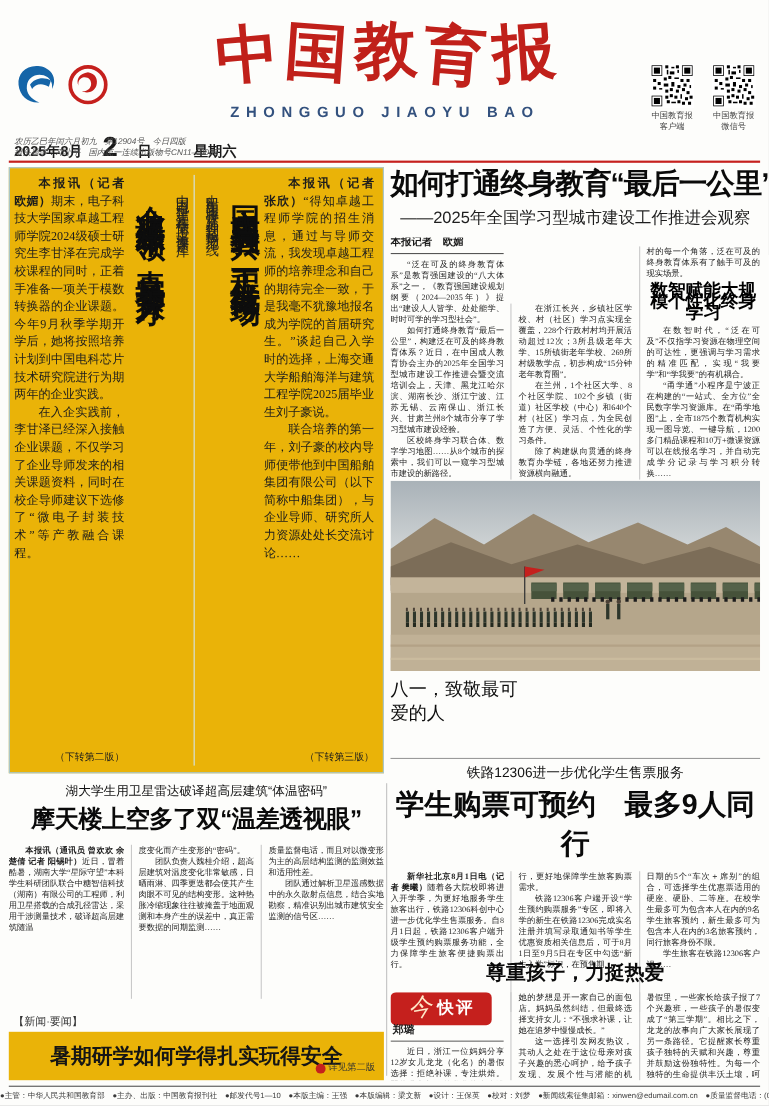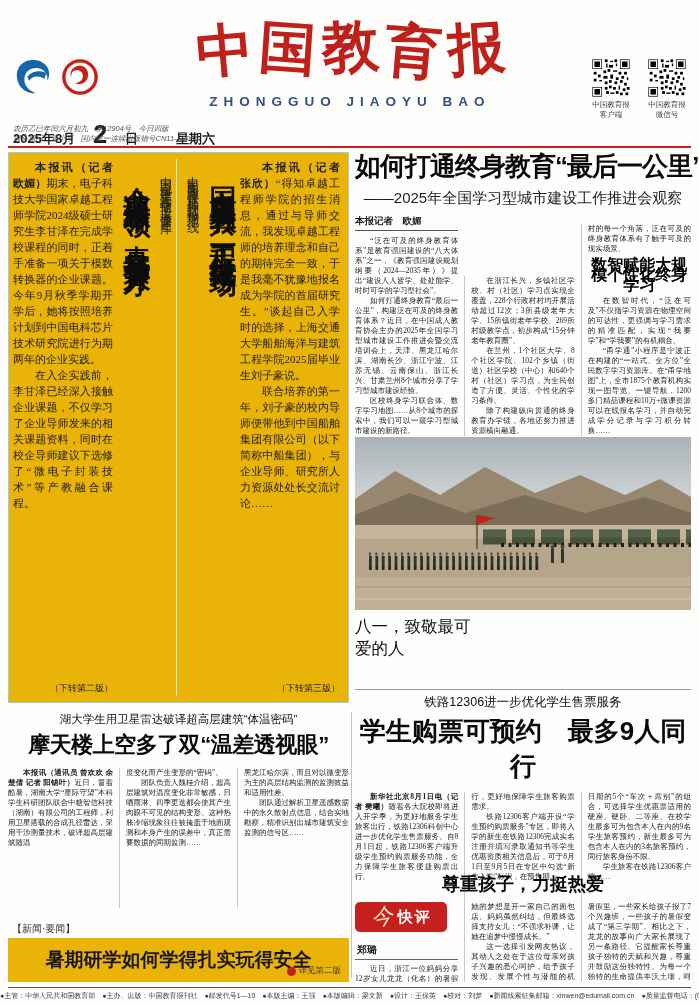--- a/index.html
+++ b/index.html
@@ -65,21 +65,21 @@
   .rail .cols{height:128px;margin-top:8px;}
   
   .kp{position:absolute;left:355px;top:872px;width:336px;}
   .kp-hl{font-family:"Liberation Sans",sans-serif;font-weight:900;font-size:18px;text-align:center;color:#0a0a0a;}
   .kp .cols{height:80px;margin-top:6px;font-size:8px;line-height:10.5px;}
   .badge{width:92px;height:30px;background:#c5201d;border-radius:5px;color:#fff;display:flex;
     align-items:center;justify-content:center;gap:5px;}
   .badge .jin{font-family:"DejaVu Serif",serif;font-size:22px;font-style:italic;transform:rotate(-10deg);color:#ffe8c8;}
   .badge .lbl{font-family:"Liberation Sans",sans-serif;font-weight:bold;font-size:15px;letter-spacing:2px;}
   .kp-author{font-family:"Liberation Sans",sans-serif;font-weight:bold;font-size:10px;
-    border-bottom:1px solid #666;padding:13px 0 4px 2px;margin-bottom:4px;}
+    border-bottom:1px solid #666;padding:0 0 4px 2px;margin-bottom:4px;}
   
   .sky{position:absolute;left:8px;top:712px;width:341px;}
   .sky .kick{font-size:11.5px;}
   .sky-hl{font-family:"Liberation Sans",sans-serif;font-weight:900;font-size:22px;text-align:center;
     letter-spacing:-0.5px;margin-top:3px;color:#0a0a0a;}
   .sky .cols{height:140px;margin-top:8px;}
   .vrule-mid{position:absolute;left:351px;top:712px;height:266px;width:1px;background:#c2c2c2;}
   
   .promo-tag{position:absolute;left:12px;top:922px;font-size:10px;color:#333;font-family:"Liberation Sans",sans-serif;}
   .promo{position:absolute;left:8px;top:938px;width:341px;height:44px;background:#eab308;}
@@ -328,21 +328,21 @@
     <div class="sky-hl">摩天楼上空多了双“温差透视眼”</div>
     <div class="cols">
       <div class="col">
         <p class="body"><b class="lede">本报讯（通讯员 曾欢欢 余楚倩 记者 阳锡叶）</b><span>近日，冒着酷暑，湖南大学“星际守望”本科学生科研团队联合中糖智信科技（湖南）有限公司的工程师，利用卫星搭载的合成孔径雷达，采用干涉测量技术，破译超高层建筑随温</span></p>
       </div>
       <div class="col">
         <p class="body" style="text-indent:0">度变化而产生变形的“密码”。</p>
         <p class="body">团队负责人魏桂介绍，超高层建筑对温度变化非常敏感，日晒雨淋、四季更迭都会使其产生肉眼不可见的结构变形。这种热胀冷缩现象往往被掩盖于地面观测和本身产生的误差中，真正需要数据的同期监测……</p>
       </div>
       <div class="col">
-        <p class="body" style="text-indent:0">黑龙江哈尔滨，而且对以微变形为主的高层结构监测的监测效益和适用性差。</p>
+        <p class="body" style="text-indent:0">质量监督电话，而且对以微变形为主的高层结构监测的监测效益和适用性差。</p>
         <p class="body">团队通过解析卫星遥感数据中的永久散射点信息，结合实地勘察，精准识别出城市建筑安全监测的信号区……</p>
       </div>
     </div>
   </div>
   <div class="vrule-mid"></div>
 
   <div class="promo-tag">【新闻·要闻】</div>
   <div class="promo">
     <div class="promo-hl">暑期研学如何学得扎实玩得安全</div>
     <div class="promo-note">

